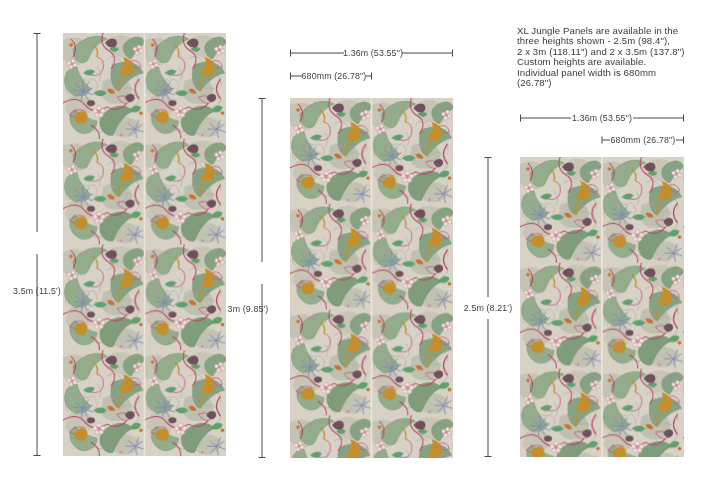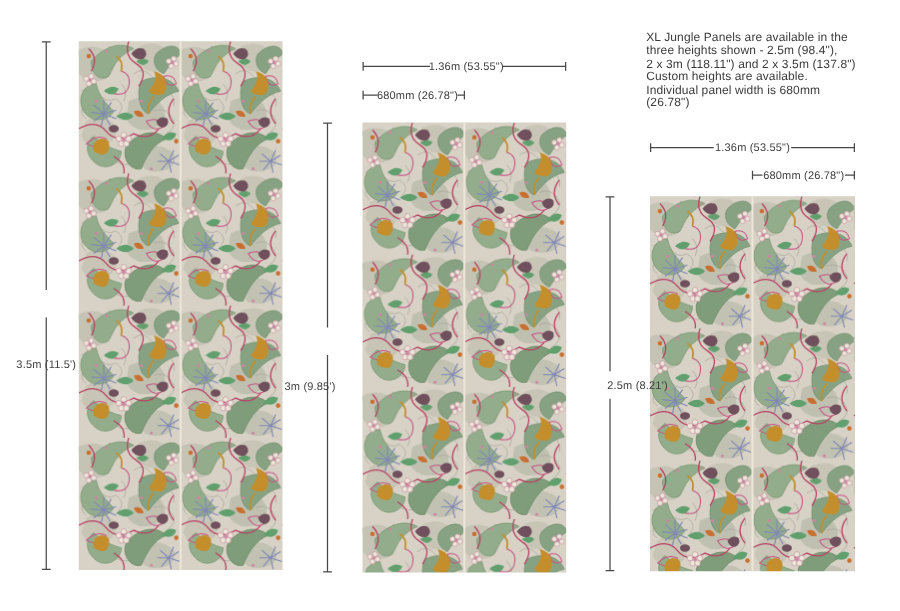--- a/index.html
+++ b/index.html
@@ -190,20 +190,20 @@
 
   <div class="info-text">XL Jungle Panels are available in the
 three heights shown - 2.5m (98.4"),
 2 x 3m (118.11") and 2 x 3.5m (137.8")
 Custom heights are available.
 Individual panel width is 680mm
 (26.78")</div>
 
   <div class="dim-label" style="left:37px;top:243px;margin-top:48px;">3.5m (11.5')</div>
   <div class="dim-label" style="left:248px;top:273px;margin-top:36px;">3m (9.85')</div>
-  <div class="dim-label" style="left:488px;top:308px;margin-left:22px;">2.5m (8.21')</div>
+  <div class="dim-label" style="left:488px;top:308px;">2.5m (8.21')</div>
 
   <div class="dim-label" style="left:373px;top:53px;">1.36m (53.55")</div>
   <div class="dim-label" style="left:334px;top:76px;">680mm (26.78")</div>
 
   <div class="dim-label" style="left:602px;top:118px;">1.36m (53.55")</div>
   <div class="dim-label" style="left:643px;top:140px;">680mm (26.78")</div>
 </div>
 
 </body></html>

